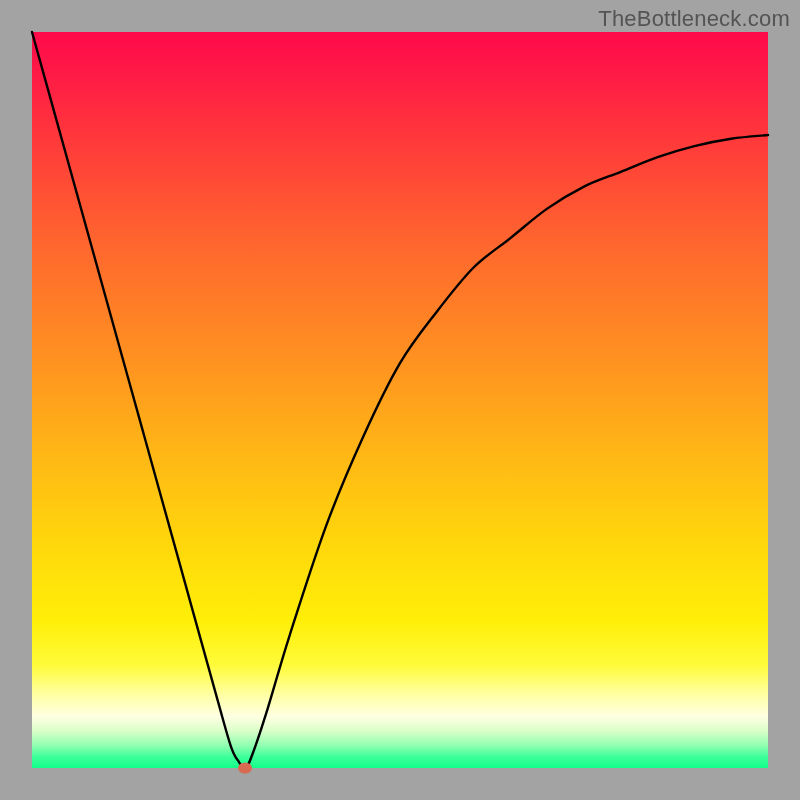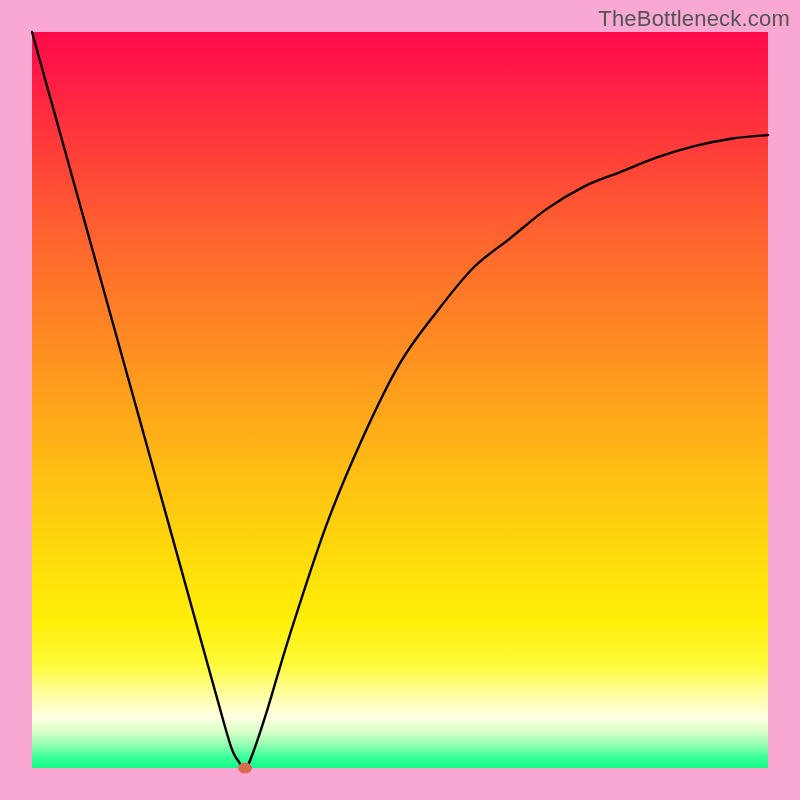--- a/index.html
+++ b/index.html
@@ -8,21 +8,21 @@
     width: 800px;
     height: 800px;
     overflow: hidden;
     background: #000;
     font-family: Arial, Helvetica, sans-serif;
   }
   .frame {
     position: relative;
     width: 800px;
     height: 800px;
-    background: #f9a8d4;
+    background: #a3a3a3;
   }
   .plot {
     position: absolute;
     left: 32px;
     top: 32px;
     width: 736px;
     height: 736px;
     
     background: linear-gradient(
       to bottom,

